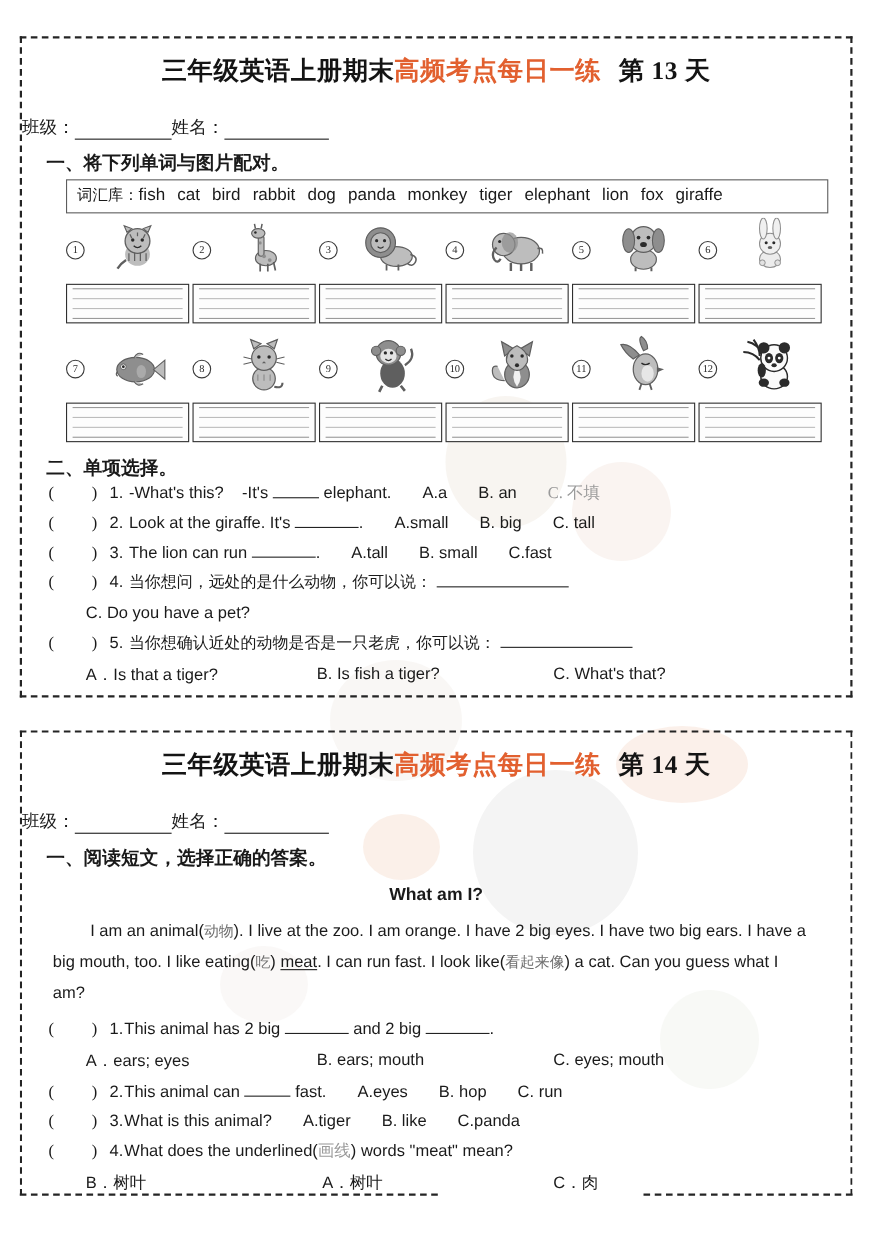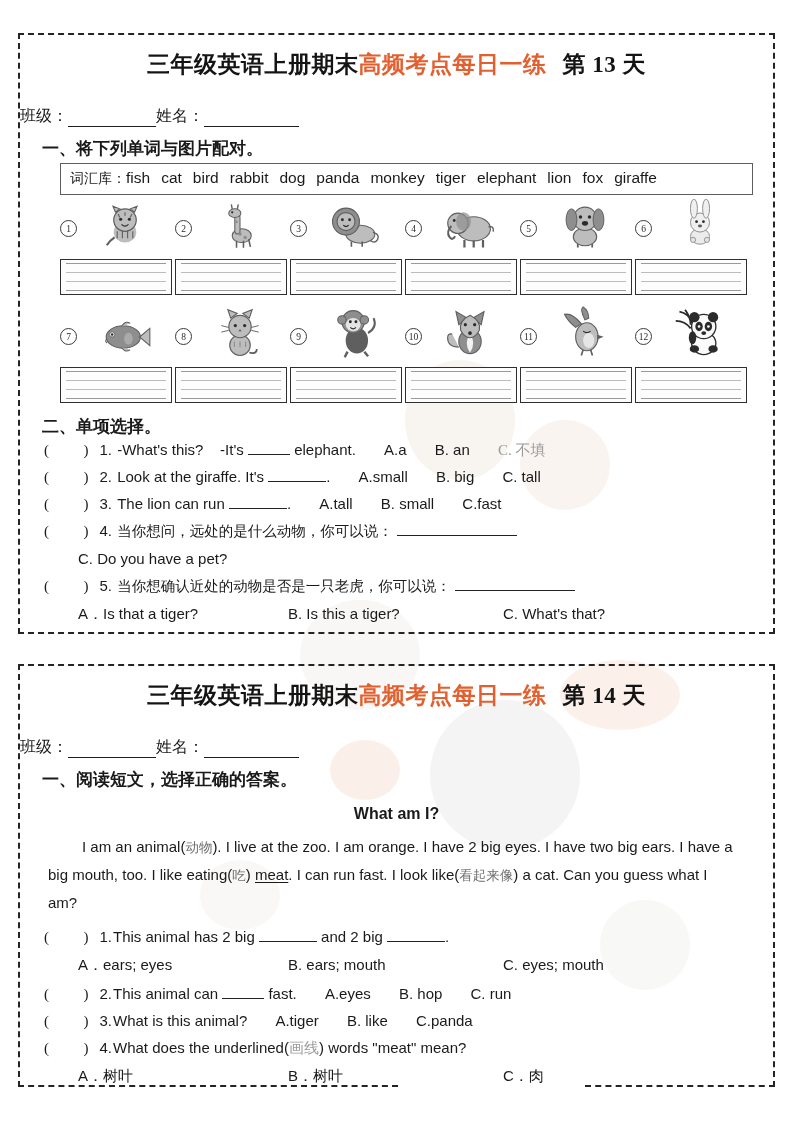--- a/index.html
+++ b/index.html
@@ -565,21 +565,21 @@
       <span class="o">C. Do you have a pet?</span>
     </div>
 
     <div class="q-line">
       <span class="paren">(&nbsp;&nbsp;)</span><span>5.</span>
       <span class="q-stem q-cn">当你想确认近处的动物是否是一只老虎，你可以说：</span>
       <span class="u-blank ub-lg"></span>
     </div>
     <div class="opt-row">
       <span class="o a">A．Is that a tiger?</span>
-      <span class="o b">B. Is this a tiger?</span>
+      <span class="o b">B. Is fish a tiger?</span>
       <span class="o">C. What's that?</span>
     </div>
 
   </div>
 </section>
 
 <section class="sheet" id="sheet-2">
   <div class="bottom-seg left"></div>
   <div class="bottom-seg right"></div>
 
@@ -631,19 +631,19 @@
       <span class="paren">(&nbsp;&nbsp;)</span><span>3.</span><span class="q-stem">What is this animal?</span>
       <span class="opt">A.tiger</span>
       <span class="opt">B. like</span>
       <span class="opt">C.panda</span>
     </div>
 
     <div class="q-line">
       <span class="paren">(&nbsp;&nbsp;)</span><span>4.</span><span class="q-stem">What does the underlined(</span><span class="gray-cn">画线</span><span>) words "meat" mean?</span>
     </div>
     <div class="opt-row">
+      <span class="o b">B．树叶</span>
       <span class="o a">A．树叶</span>
-      <span class="o b">B．树叶</span>
       <span class="o">C．肉</span>
     </div>
 
   </div>
 </section>
 
 </body></html>

